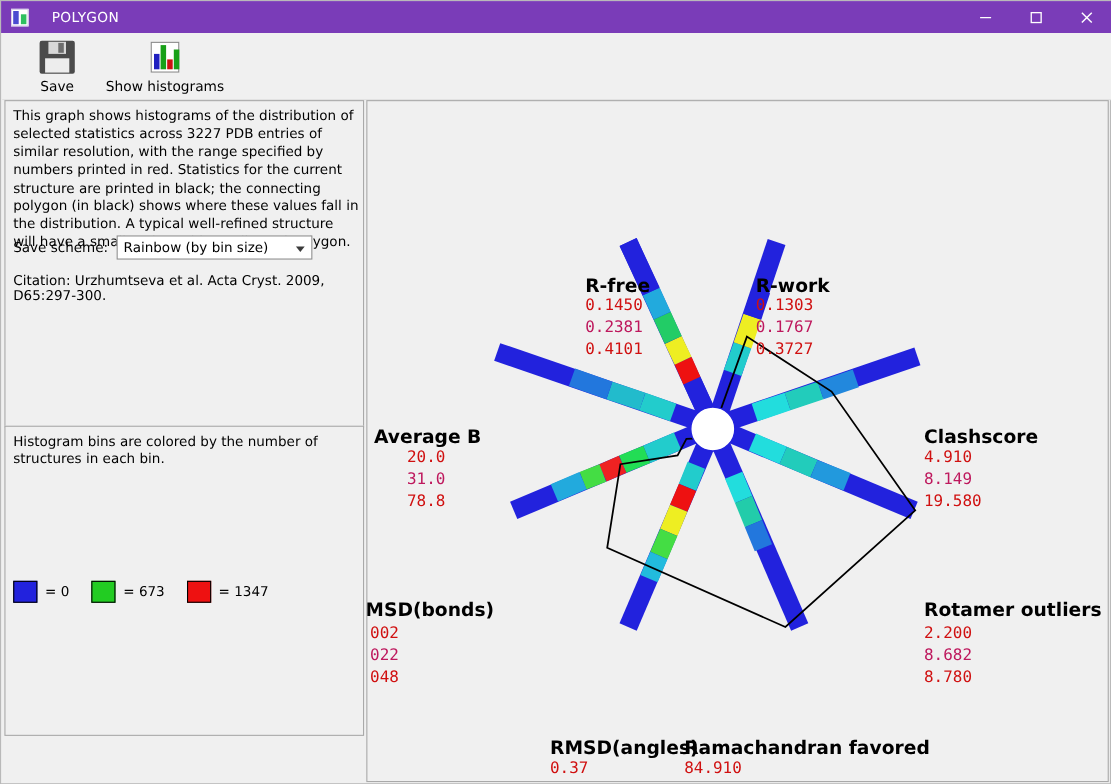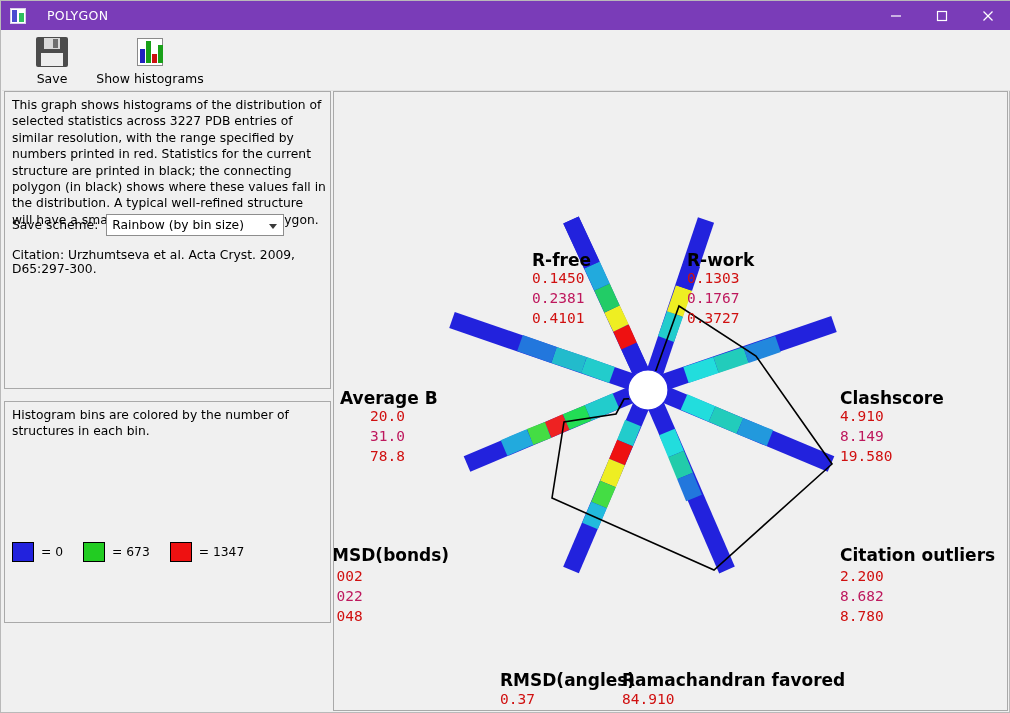--- a/index.html
+++ b/index.html
@@ -157,21 +157,21 @@
   }
   .panel-box {
     position: absolute;
     left: 0;
     width: 327px;
     background: #f0f0f0;
     border: 1px solid #a9a9a9;
     box-sizing: border-box;
   }
   #desc-box { top: 0; height: 298px; }
-  #legend-box { top: 310px; height: 222px; }
+  #legend-box { top: 296px; height: 282px; }
 
   .desc-text {
     position: absolute;
     left: 7px; top: 5px;
     width: 314px;
     font-size: 12.3px;
     line-height: 16.4px;
     color: #000000;
   }
   .color-scheme-row {
@@ -436,21 +436,21 @@
       <span class="v-red">0.3727</span>
     </div>
 
     <div class="axis-label" style="left:506px; top:296px;">Clashscore</div>
     <div class="axis-vals" style="left:506px; top:314px;">
       <span class="v-red">4.910</span>
       <span class="v-black">8.149</span>
       <span class="v-red">19.580</span>
     </div>
 
-    <div class="axis-label" style="left:506px; top:453px;">Citation outliers</div>
+    <div class="axis-label" style="left:506px; top:453px;">Rotamer outliers</div>
     <div class="axis-vals" style="left:506px; top:474px;">
       <span class="v-red">2.200</span>
       <span class="v-black">8.682</span>
       <span class="v-red">8.780</span>
     </div>
 
     <div class="axis-label" style="left:288px; top:578px;">Ramachandran favored</div>
     <div class="axis-vals" style="left:288px; top:597px;">
       <span class="v-red">84.910</span>
       <span class="v-black">96.243</span>

